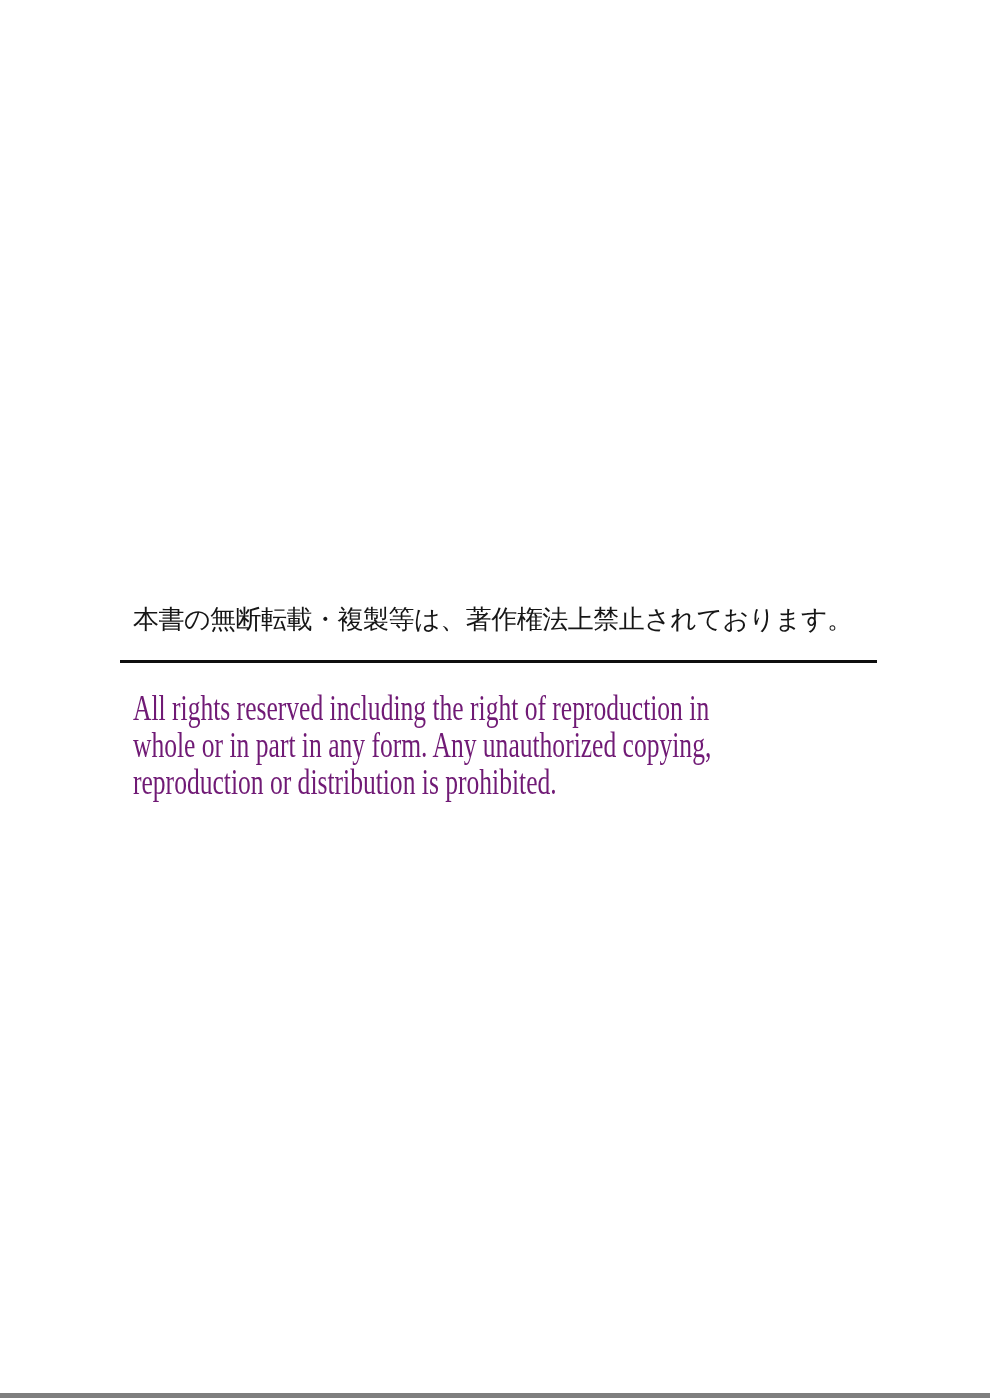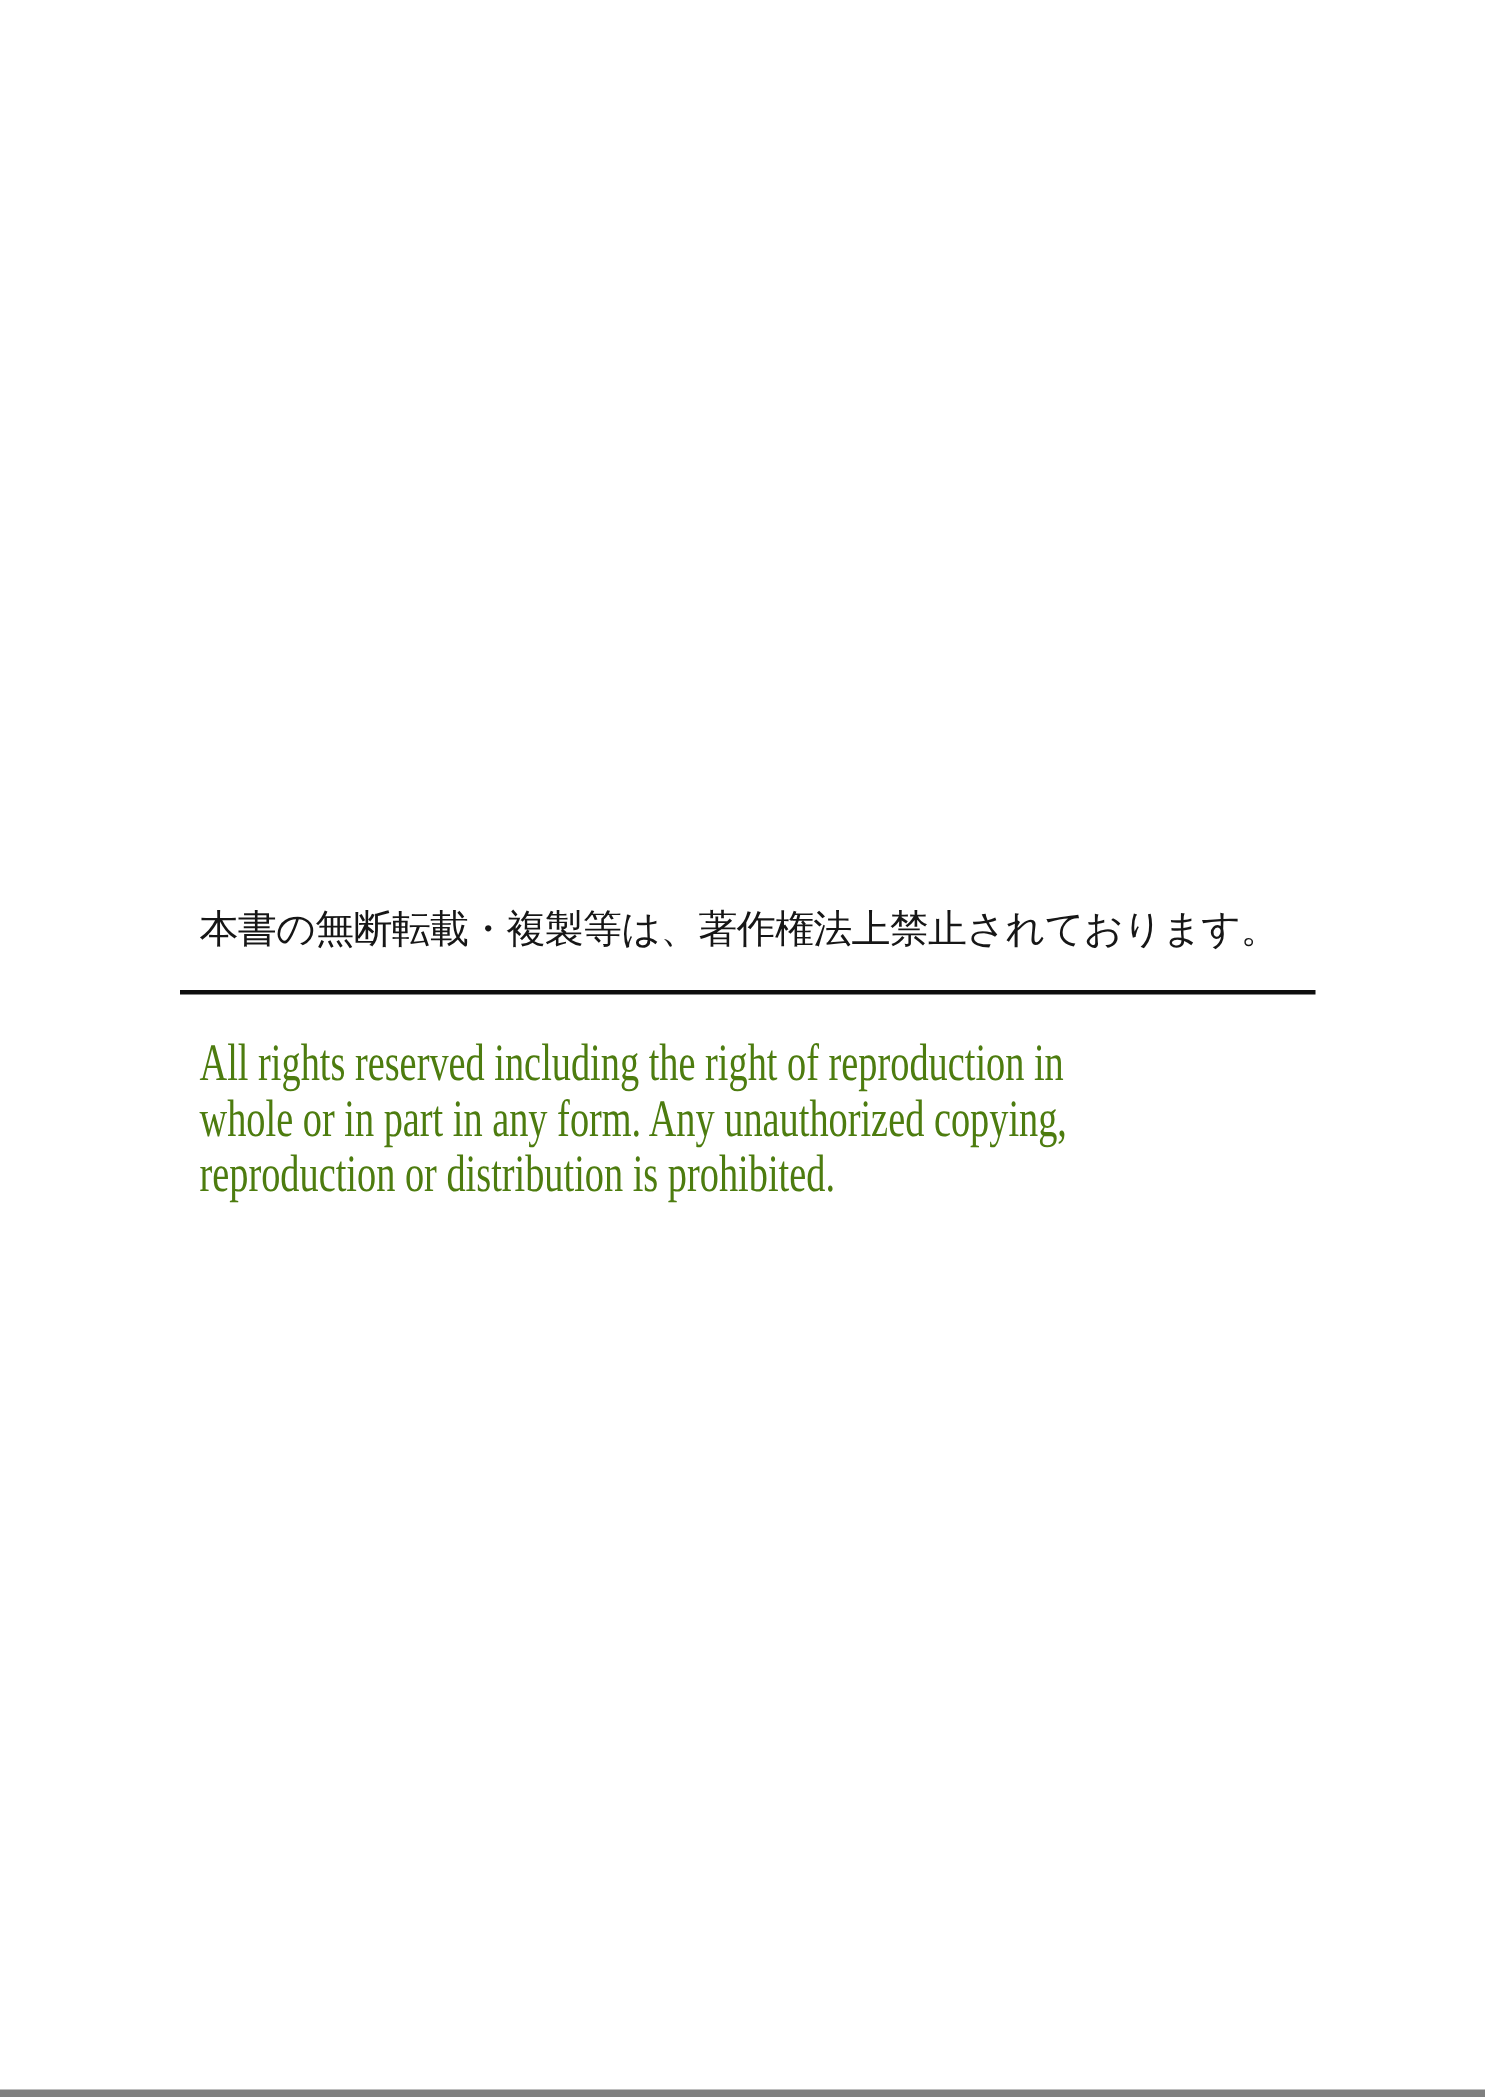--- a/index.html
+++ b/index.html
@@ -36,21 +36,21 @@
     left: 120px;
     top: 660px;
     width: 757px;
     height: 3px;
     background: #0e0e0e;
   }
   .en-block {
     position: absolute;
     left: 133px;
     top: 690px;
-    color: #4d7c0f;
+    color: #701a75;
   }
   .en-line {
     font-family: "Liberation Serif", serif;
     font-size: 35px;
     line-height: 37px;
     white-space: nowrap;
     transform: scaleX(0.73);
     transform-origin: left center;
   }
   .bottom-bar {

